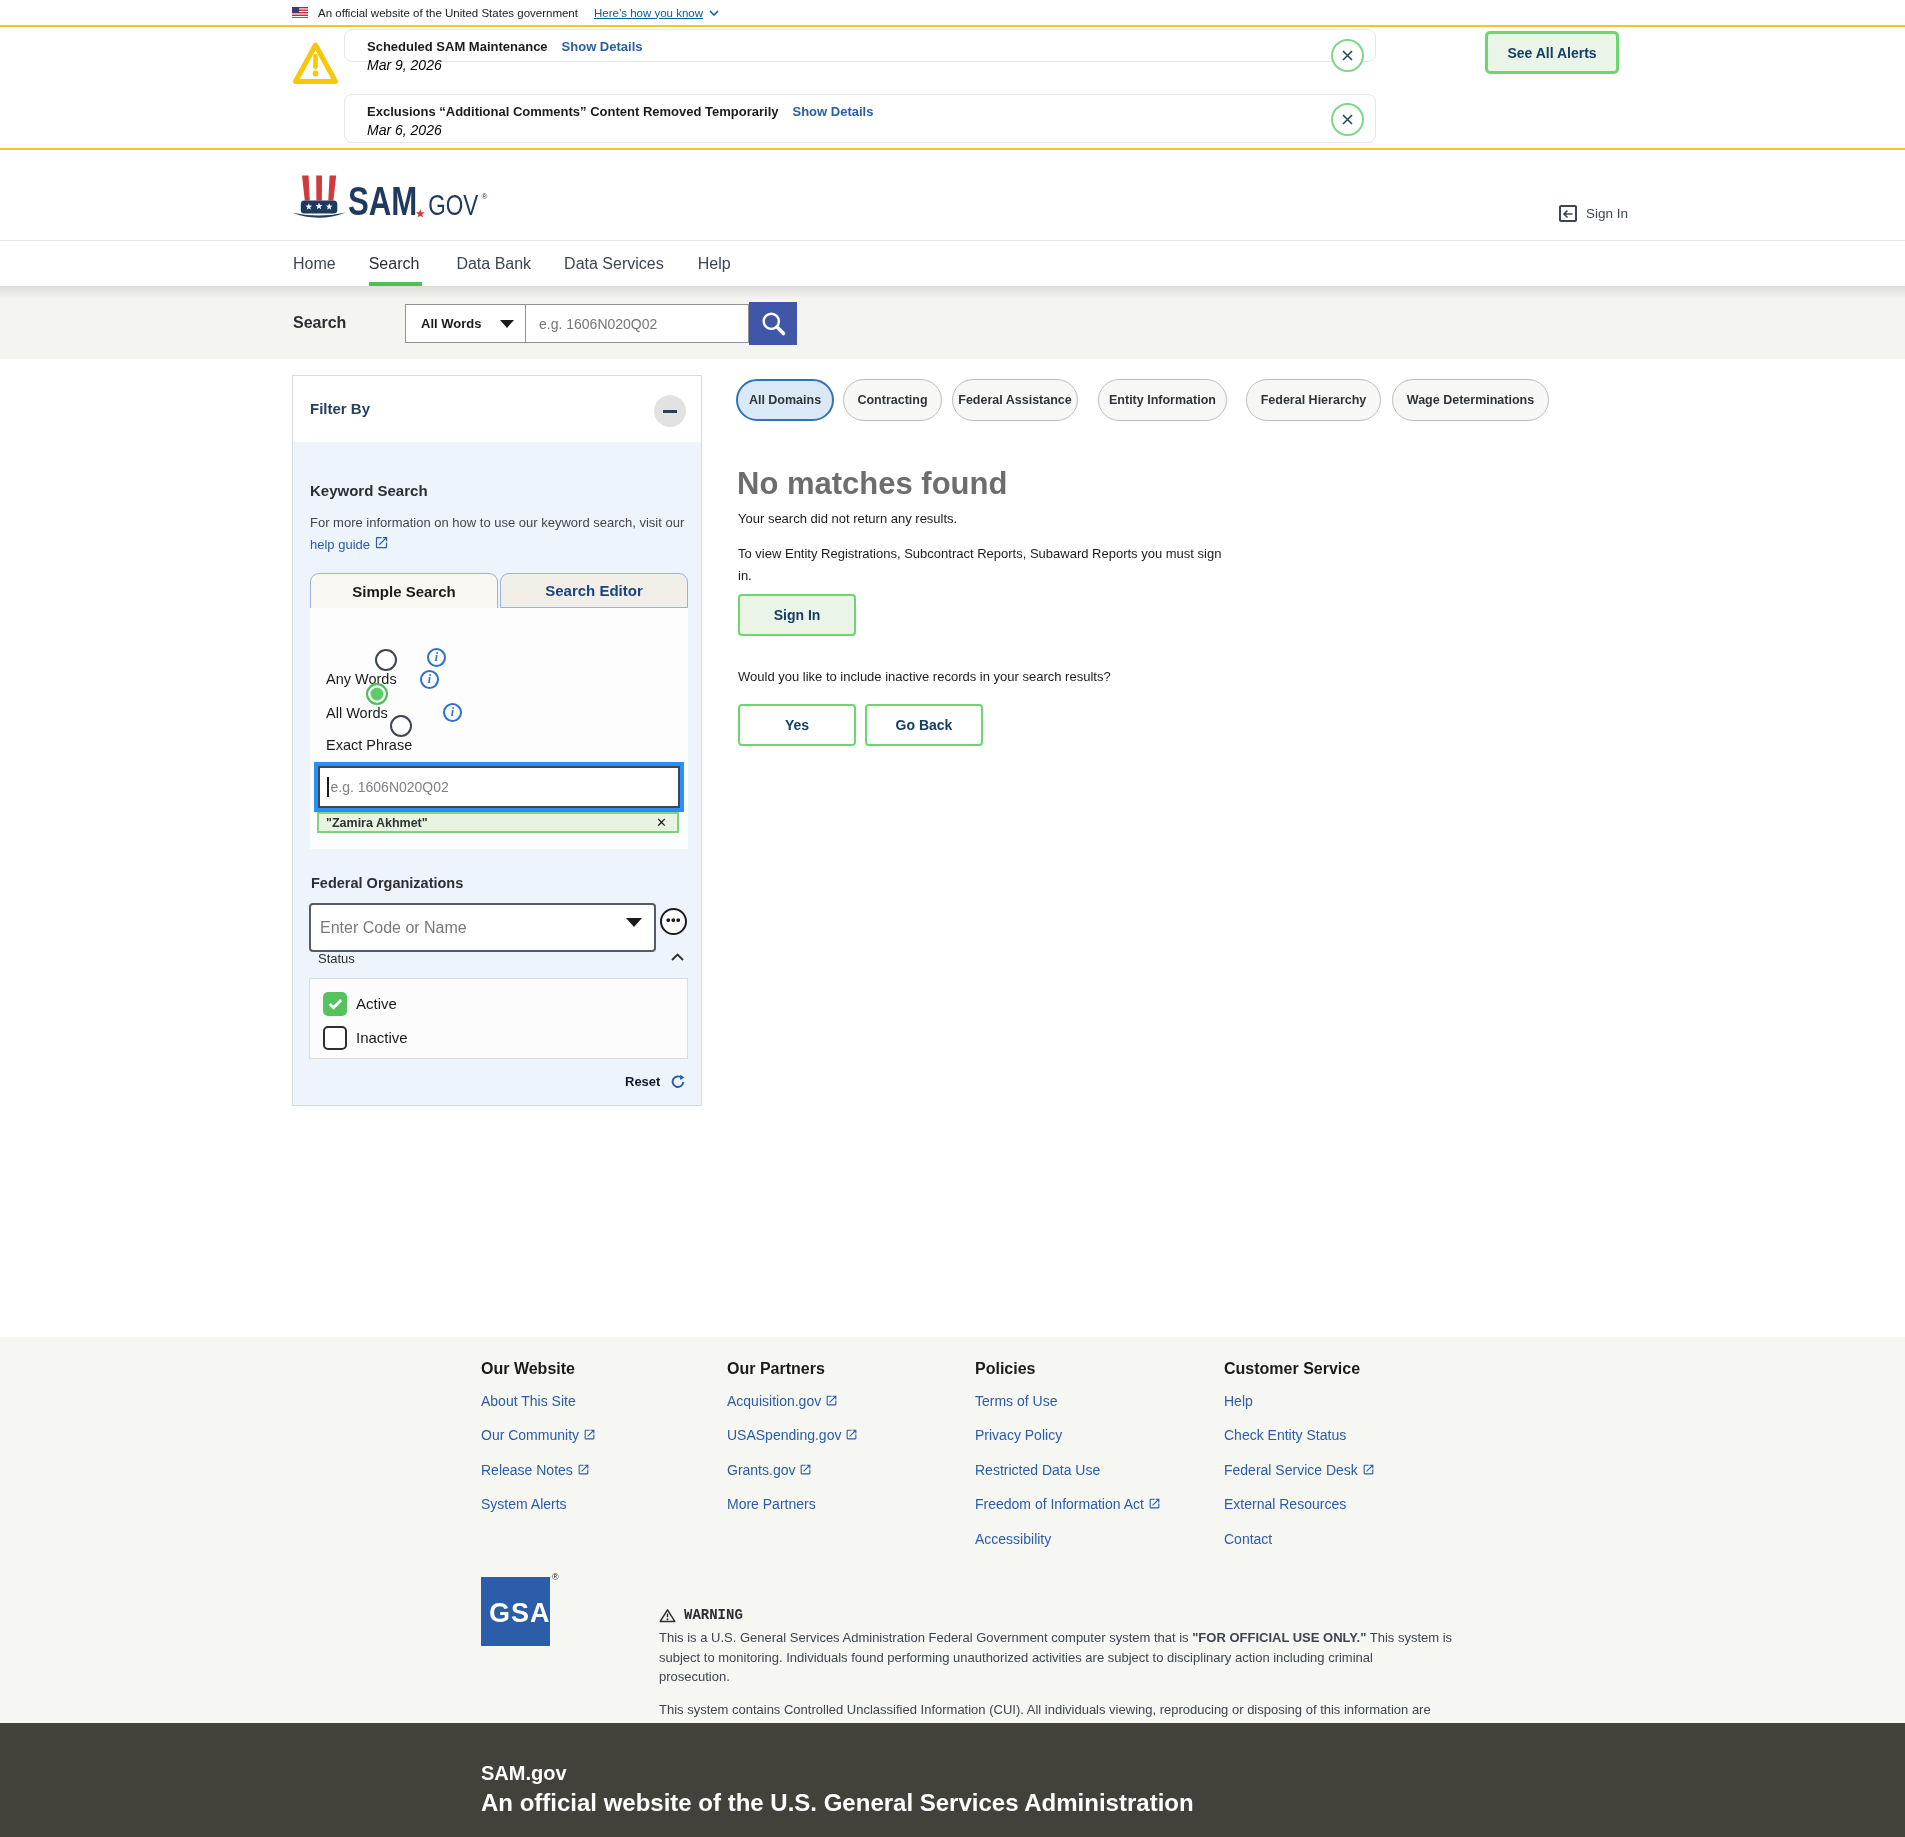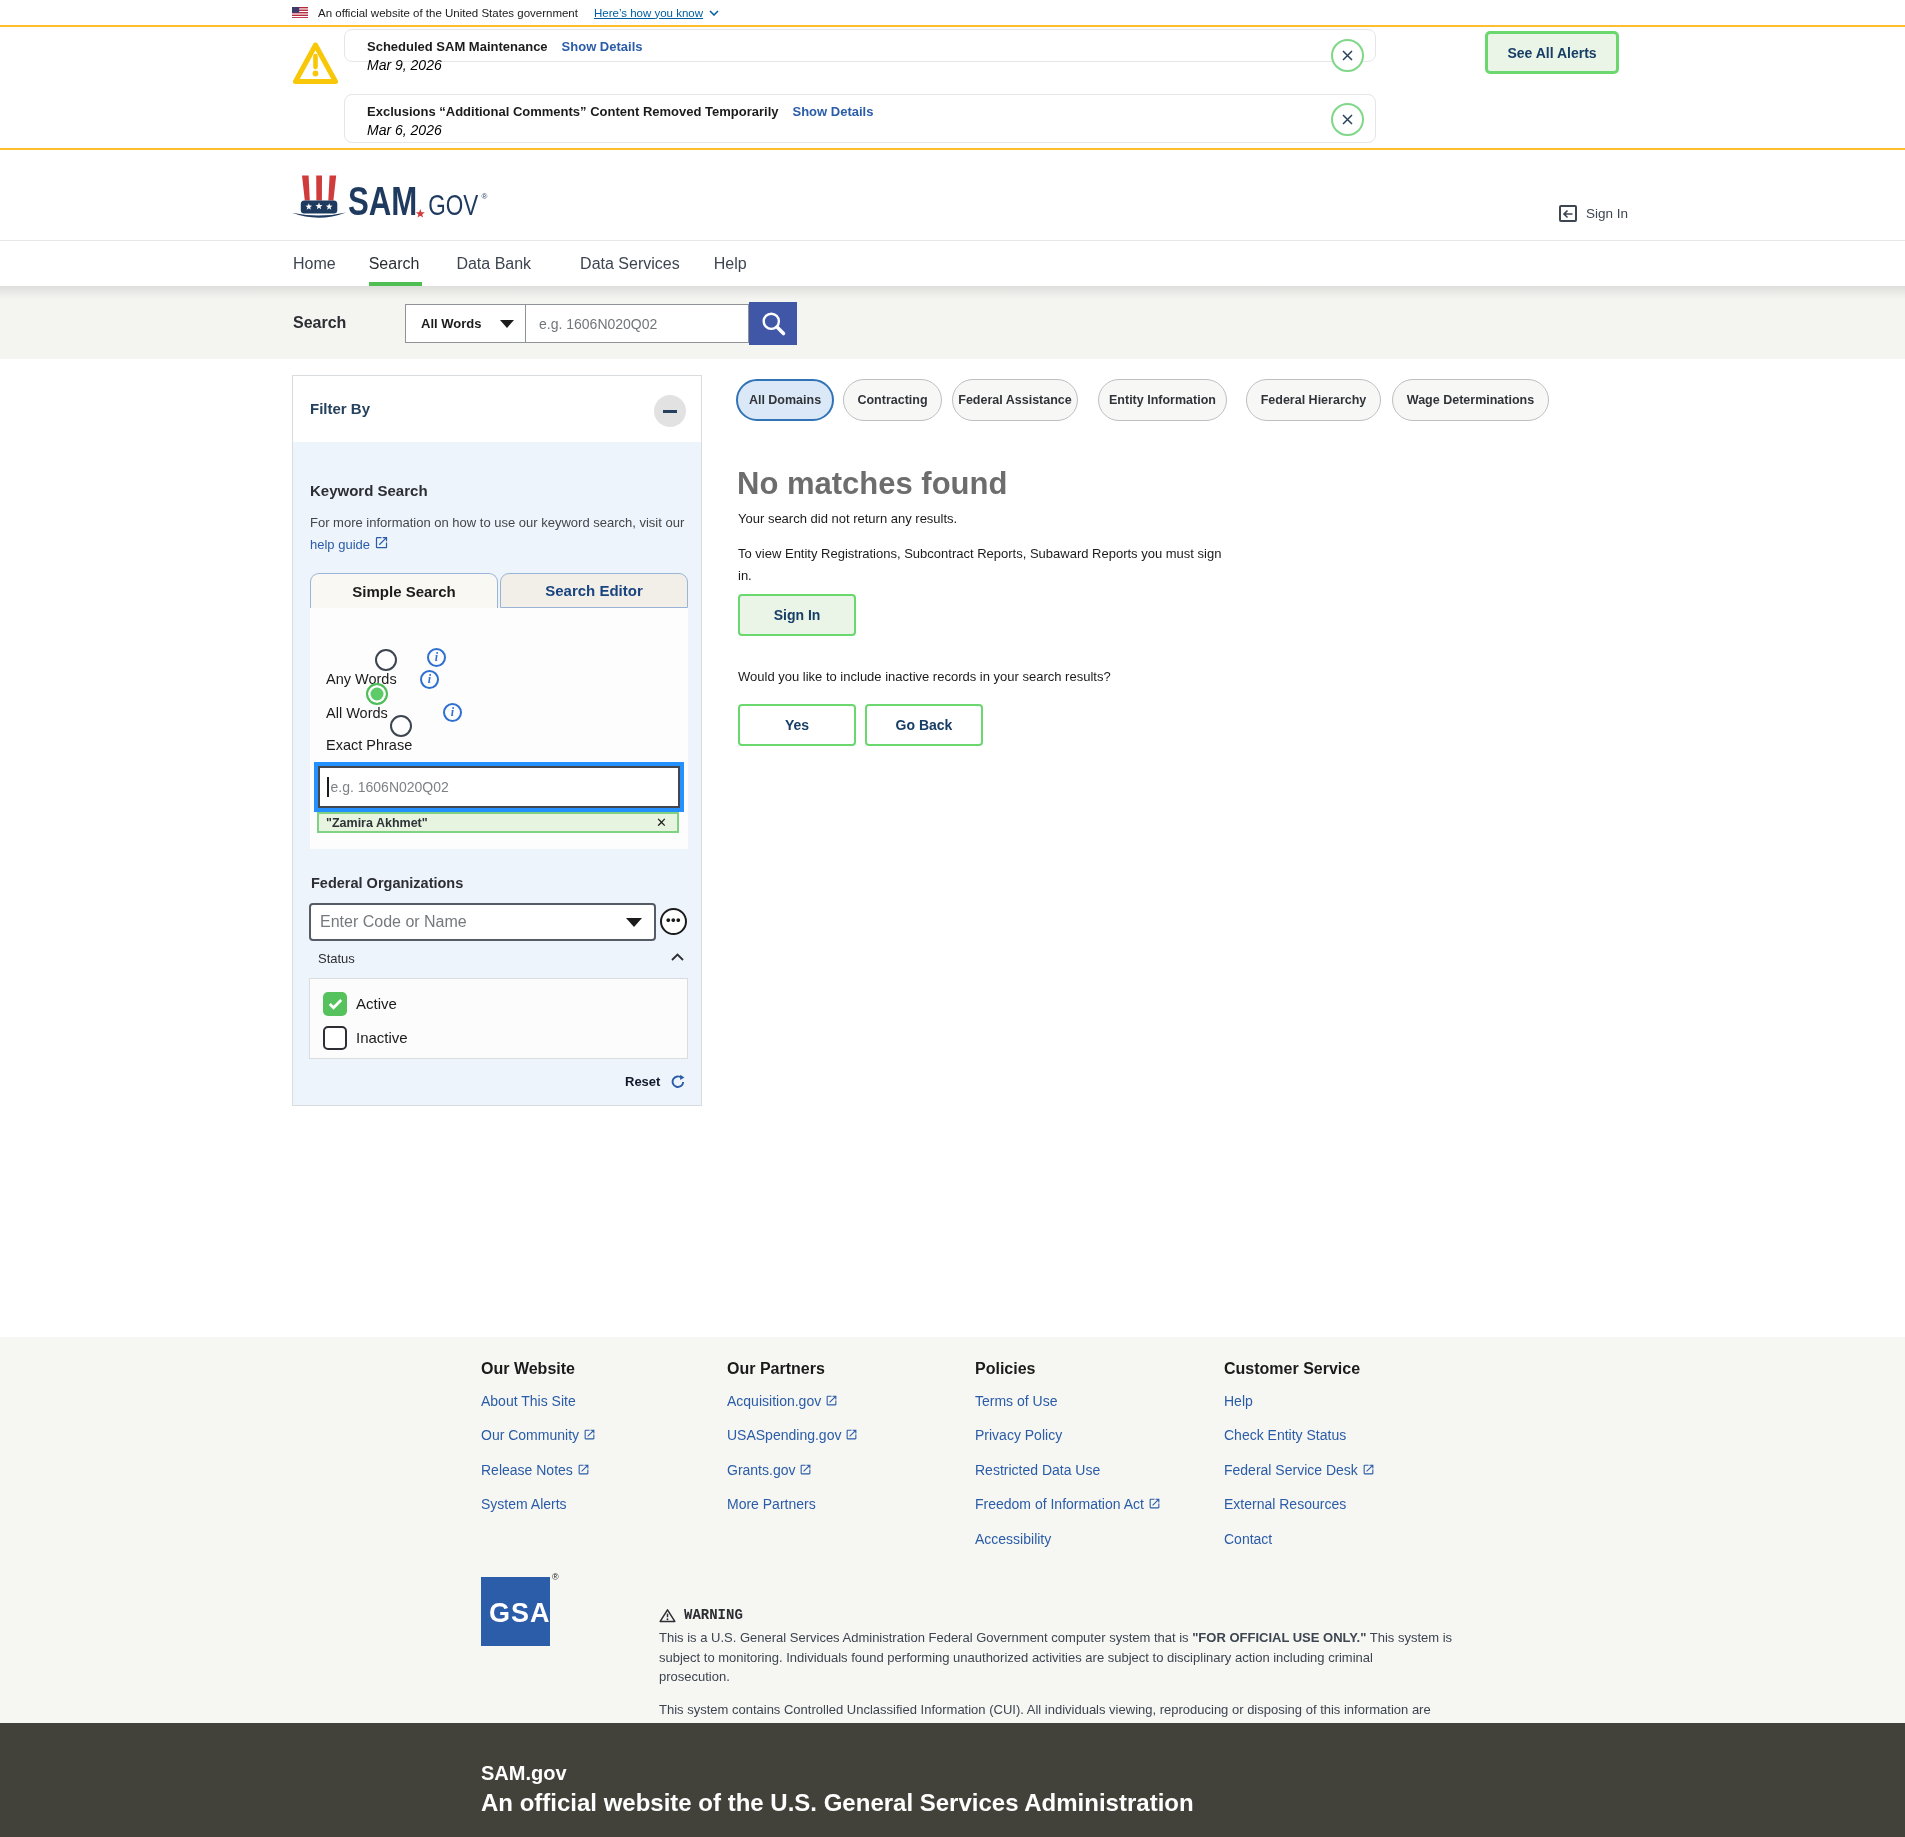--- a/index.html
+++ b/index.html
@@ -58,21 +58,21 @@
 .radio { width:22px; height:22px; border-radius:50%; border:2.5px solid #3d4551; background:#fff; }
 .radio.sel2 { border:2.5px solid #4fbd5a; background:#5ecb69; box-shadow:inset 0 0 0 2.5px #fdfdfd; }
 .rlab { font-size:14.5px; color:#1b1b1b; margin-left:8px; }
 .info { position:absolute; width:19px; height:19px; border-radius:50%; border:2px solid #2f6fd0; color:#2f6fd0; font-size:12px; font-style:italic; font-weight:bold; display:flex; align-items:center; justify-content:center; font-family:"Liberation Serif",serif; background:#fdfdfd; }
 .kwring { position:absolute; left:4px; top:154px; width:370px; height:50px; border:4px solid #2491ff; background:#fff; }
 .kwin { position:absolute; left:0; top:0; width:362px; height:42px; border:2px solid #43474d; display:flex; align-items:center; padding-left:7px; font-size:14px; color:#7d8288; }
 .cursor { display:inline-block; width:1.5px; height:20px; background:#1b1b1b; margin-right:2px; }
 .chip { position:absolute; left:7px; top:204px; width:362px; height:21px; background:#e6f4e0; border:2px solid #7ed281; display:flex; align-items:center; justify-content:space-between; padding:0 10px 0 7px; font-size:12.5px; font-weight:bold; color:#2f3338; }
 .chip .x { font-weight:normal; color:#1b1b1b; font-size:13px; }
 .forg { left:311px; top:875px; font-size:14.5px; font-weight:bold; color:#2c2e33; }
-.combo { left:309px; top:903px; width:347px; height:38px; background:#fff; border:2px solid #565c65; border-radius:4px; display:flex; align-items:center; padding-left:9px; font-size:16px; color:#75797c; }
+.combo { left:309px; top:903px; width:347px; height:49px; background:#fff; border:2px solid #565c65; border-radius:4px; display:flex; align-items:center; padding-left:9px; font-size:16px; color:#75797c; }
 .combo .tri { position:absolute; right:12px; top:13px; width:0; height:0; border-left:8px solid transparent; border-right:8px solid transparent; border-top:9px solid #1b1b1b; }
 .dots { left:660px; top:908px; width:27px; height:27px; border-radius:50%; border:2px solid #1b1b1b; background:#fff; display:flex; align-items:center; justify-content:center; font-size:13px; font-weight:bold; color:#1b1b1b; letter-spacing:0.5px; padding-bottom:5px; }
 .stat { left:318px; top:951px; font-size:13px; color:#2c2e33; }
 .statbox { left:309px; top:978px; width:379px; height:81px; background:#fcfcfc; border:1px solid #dadde0;padding-left:28px; }
 .chk { position:absolute; left:13px; width:24px; height:24px; border-radius:5px; }
 .chk.on { background:#56c25d; display:flex; align-items:center; justify-content:center; }
 .chk.off { background:#fff; border:2px solid #2c2e33; }
 .clab { position:absolute; left:46px; font-size:15px; color:#1b1b1b; }
 .reset { left:625px; top:1074px; font-size:13px; font-weight:bold; color:#0f172a; display:flex; align-items:center; }
 
@@ -170,21 +170,21 @@
           <path d="M10.5 5 H2 M5.5 1.5 L2 5 L5.5 8.5" stroke="#3d4551" stroke-width="1.6" fill="none"></path>
         </svg>
       </span>
     <span>Sign In</span>
   </div>
 
   <div class="abs navline"></div>
   <div class="abs nav">
     <a href="#" style="margin-right:33px;">Home</a>
     <a href="#" style="margin-right:37px;color:#2c2e33;">Search</a>
-    <a href="#" style="margin-right:49px;">Data Bank</a>
+    <a href="#" style="margin-right:33px;">Data Bank</a>
     <a href="#" style="margin-right:34px;">Data Services</a>
     <a href="#">Help</a>
   </div>
   <div class="abs nav-underline"></div>
 
   <div class="abs strip">
     <div class="lbl">Search</div>
     <div class="sel">All Words<span class="tri"></span></div>
     <div class="sinput">e.g. 1606N020Q02</div>
     <div class="sbtn">

